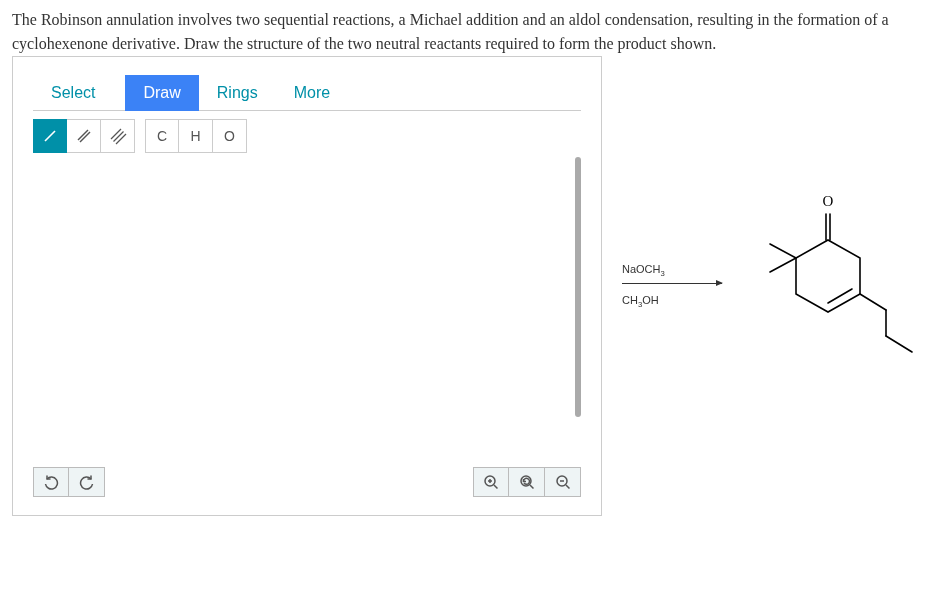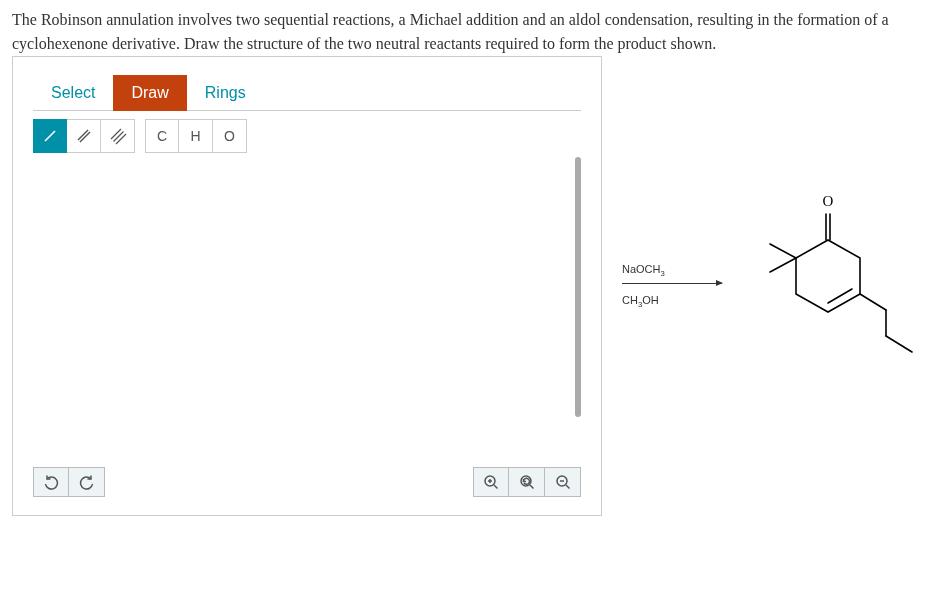--- a/index.html
+++ b/index.html
@@ -34,22 +34,23 @@
     .tab-row .tab {
       padding: 0 18px;
       height: 36px;
       line-height: 36px;
       color: #0090a8;
       font-size: 16px;
       cursor: pointer;
       font-family: Arial, sans-serif;
     }
     .tab-row .tab.active {
-      background: #c2410c;
+      background: #3b82f6;
       color: #fff;
+      margin-left: 12px;
     }
     .tab-row .spacer { flex: 1; }
     .tool-row {
       display: flex;
       gap: 10px;
       padding-top: 8px;
     }
     .tool-group {
       display: flex;
     }
@@ -149,20 +150,21 @@
 <body>
 
 <div class="question">The Robinson annulation involves two sequential reactions, a Michael addition and an aldol condensation, resulting in the formation of a cyclohexenone derivative. Draw the structure of the two neutral reactants required to form the product shown.</div>
 
 <div class="content-area">
   <div class="drawing-widget">
     <div class="tab-row">
       <div class="tab">Select</div>
       <div class="tab active">Draw</div>
       <div class="tab">Rings</div>
+      <div class="tab">More</div>
       <div class="spacer"></div>
     </div>
     <div class="tool-row">
       <div class="tool-group">
         <div class="tool-btn active">
           <svg viewBox="0 0 18 18">
               <line x1="4" y1="14" x2="14" y2="4" stroke="#fff" stroke-width="1.6"></line>
             </svg>
         </div>
         <div class="tool-btn">

